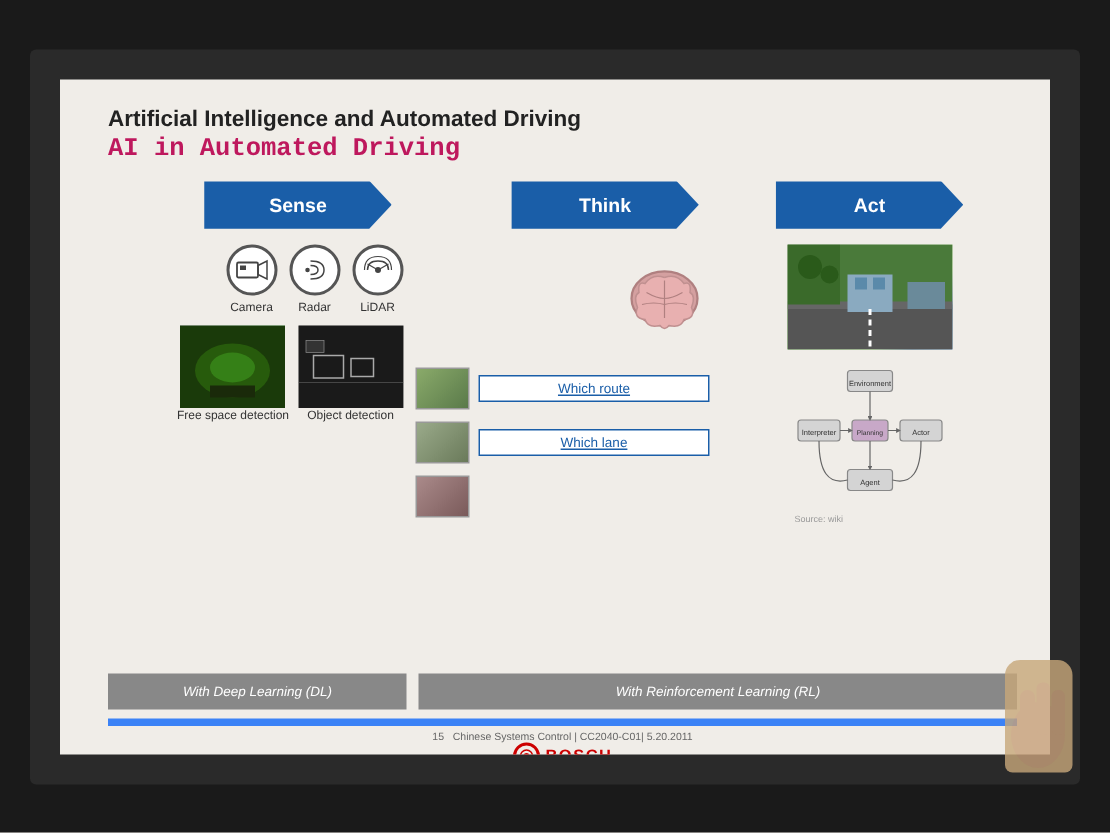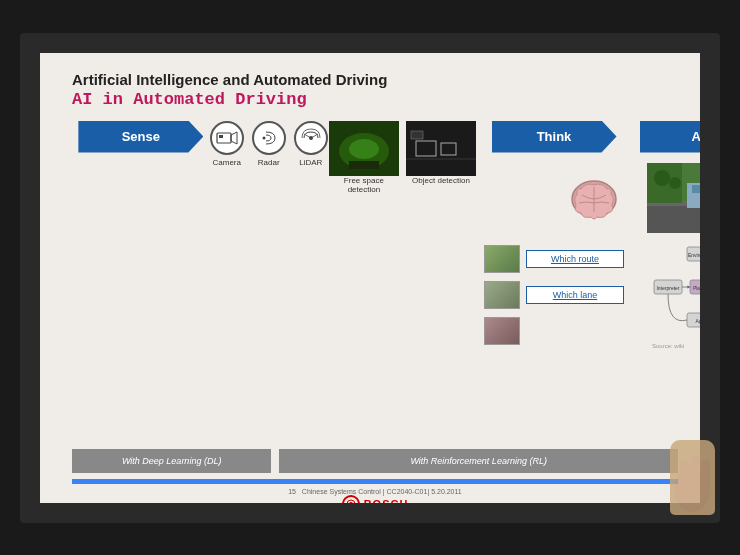--- a/index.html
+++ b/index.html
@@ -52,22 +52,22 @@
     .content-area {
       display: flex;
       gap: 8px;
       height: 320px;
     }
 
     
     .sense-col {
       flex: 1;
       display: flex;
-      flex-direction: row;
-      align-items: flex-start;
+      flex-direction: column;
+      align-items: flex-end;
     }
 
     
     .think-col {
       flex: 1;
       display: flex;
       flex-direction: column;
       align-items: flex-end;
       gap: 12px;
     }

